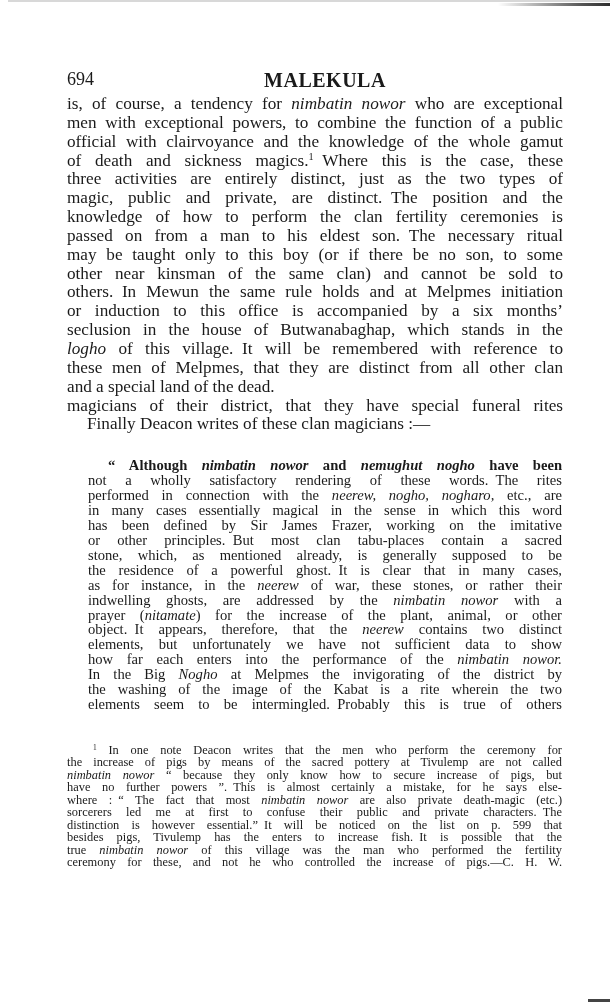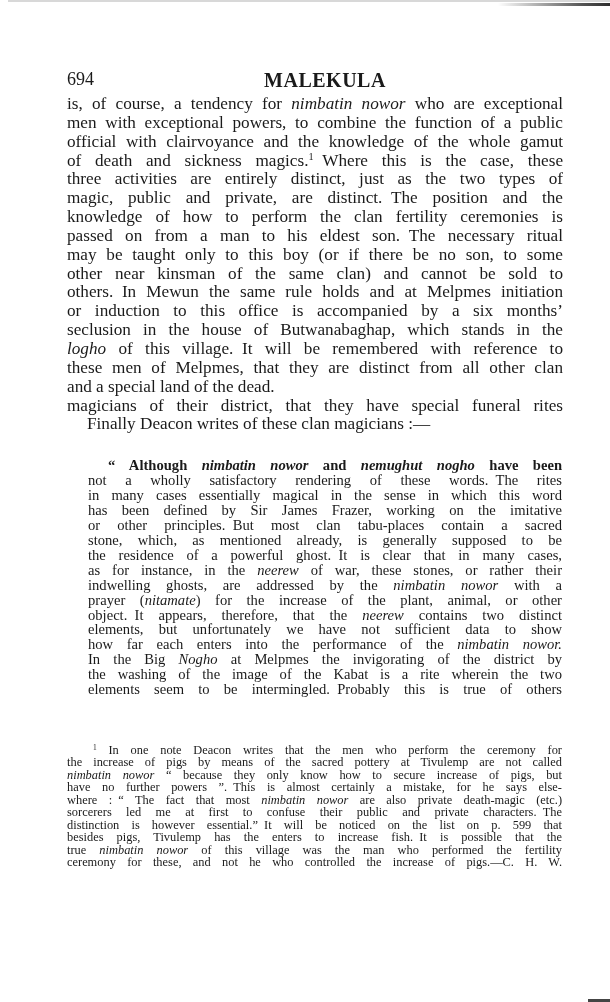--- a/index.html
+++ b/index.html
@@ -65,20 +65,21 @@
         <div class="line last">and a special land of the dead.</div>
         <div class="line">magicians of their district, that they have special funeral rites</div>
       </div>
     <div class="line last" style="padding-left:20px">Finally Deacon writes of these clan magicians :—</div>
   </div>
 
   <div class="quote">
     <div id="quote-lines">
         <div class="line" style="padding-left: 20px; font-weight: bold;">“ Although <em>nimbatin nowor</em> and <em>nemughut nogho</em> have been</div>
         <div class="line">not a wholly satisfactory rendering of these words. The rites</div>
+        <div class="line">performed in connection with the <em>neerew, nogho, nogharo,</em> etc., are</div>
         <div class="line">in many cases essentially magical in the sense in which this word</div>
         <div class="line">has been defined by Sir James Frazer, working on the imitative</div>
         <div class="line">or other principles. But most clan tabu-places contain a sacred</div>
         <div class="line">stone, which, as mentioned already, is generally supposed to be</div>
         <div class="line">the residence of a powerful ghost. It is clear that in many cases,</div>
         <div class="line">as for instance, in the <em>neerew</em> of war, these stones, or rather their</div>
         <div class="line">indwelling ghosts, are addressed by the <em>nimbatin nowor</em> with a</div>
         <div class="line">prayer (<em>nitamate</em>) for the increase of the plant, animal, or other</div>
         <div class="line">object. It appears, therefore, that the <em>neerew</em> contains two distinct</div>
         <div class="line">elements, but unfortunately we have not sufficient data to show</div>

